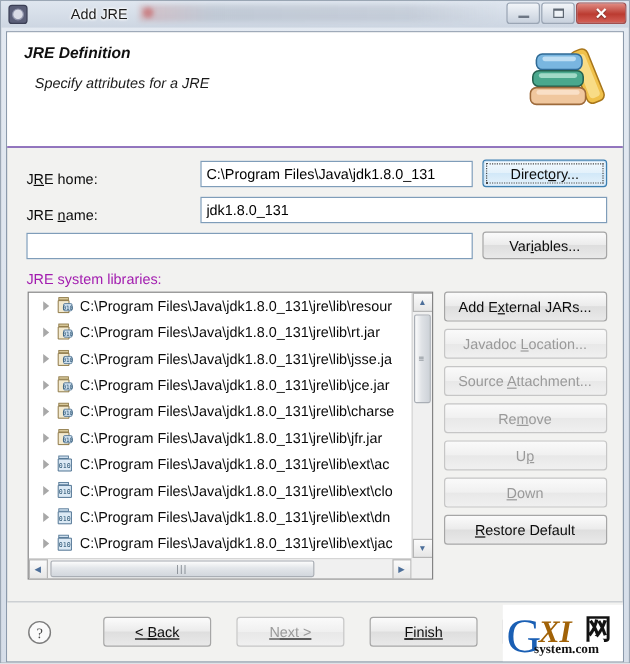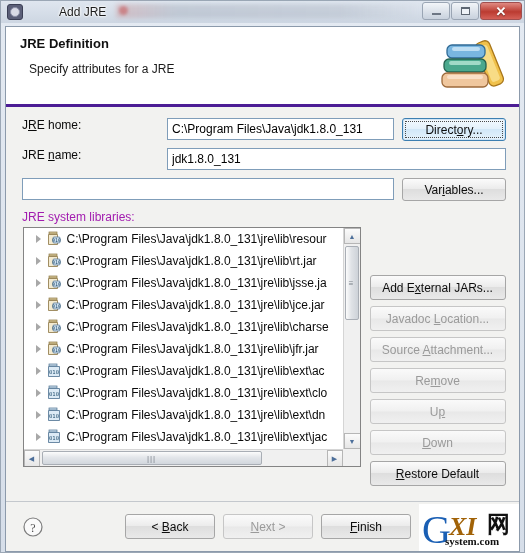--- a/index.html
+++ b/index.html
@@ -136,26 +136,27 @@
     background: #f2f2f0;
     display: flex;
     flex-direction: column;
     box-sizing: border-box;
     position: relative;
   }
 
   
   .header {
     flex: none;
-    height: 80px;
+    height: 96px;
     background: #ffffff;
-    border-bottom: 3px solid #4c1d95;
+    border-bottom: 1px solid #4c1d95;
     position: relative;
     box-sizing: border-box;
     padding: 9px 12px 0 14px;
+    font-style: italic;
   }
   .header-title {
     font-size: 13px;
     font-weight: bold;
     color: #101010;
   }
   .header-sub {
     font-size: 12px;
     color: #1a1a1a;
     margin-top: 11px;
@@ -168,21 +169,21 @@
   }
 
   
   .form-area {
     flex: none;
     padding: 11px 13px 0 16px;
     box-sizing: border-box;
   }
   .form-row {
     display: flex;
-    align-items: flex-start;
+    align-items: flex-end;
     margin-bottom: 8px;
     height: 22px;
   }
   .form-label {
     width: 145px;
     flex: none;
     font-size: 12px;
     color: #0a0a0a;
   }
   .form-label u { text-decoration: underline; }
@@ -349,21 +350,20 @@
     position: absolute;
     right: 0; bottom: 0;
     width: 17px; height: 17px;
     background: #f0f0f0;
   }
   .side-buttons {
     margin-left: 9px;
     display: flex;
     flex-direction: column;
     flex: none;
-    margin-top: 48px;
   }
   .side-buttons .btn {
     width: 136px;
     height: 25px;
     margin-bottom: 6px;
   }
   .side-buttons .btn.last { margin-bottom: 0; }
 
   
   .footer {
@@ -378,21 +378,22 @@
     background: #f2f2f0;
     position: relative;
   }
   .help-icon {
     width: 22px; height: 22px;
     flex: none;
   }
   .footer-btns {
     margin-left: auto;
     display: flex;
-    gap: 8px;
+    gap: 21px;
+    text-decoration: underline;
   }
   .footer-btns .btn {
     width: 90px;
     height: 25px;
   }
   .watermark {
     position: absolute;
     right: 0; bottom: 0;
     width: 100px; height: 47px;
     background: #ffffff;

